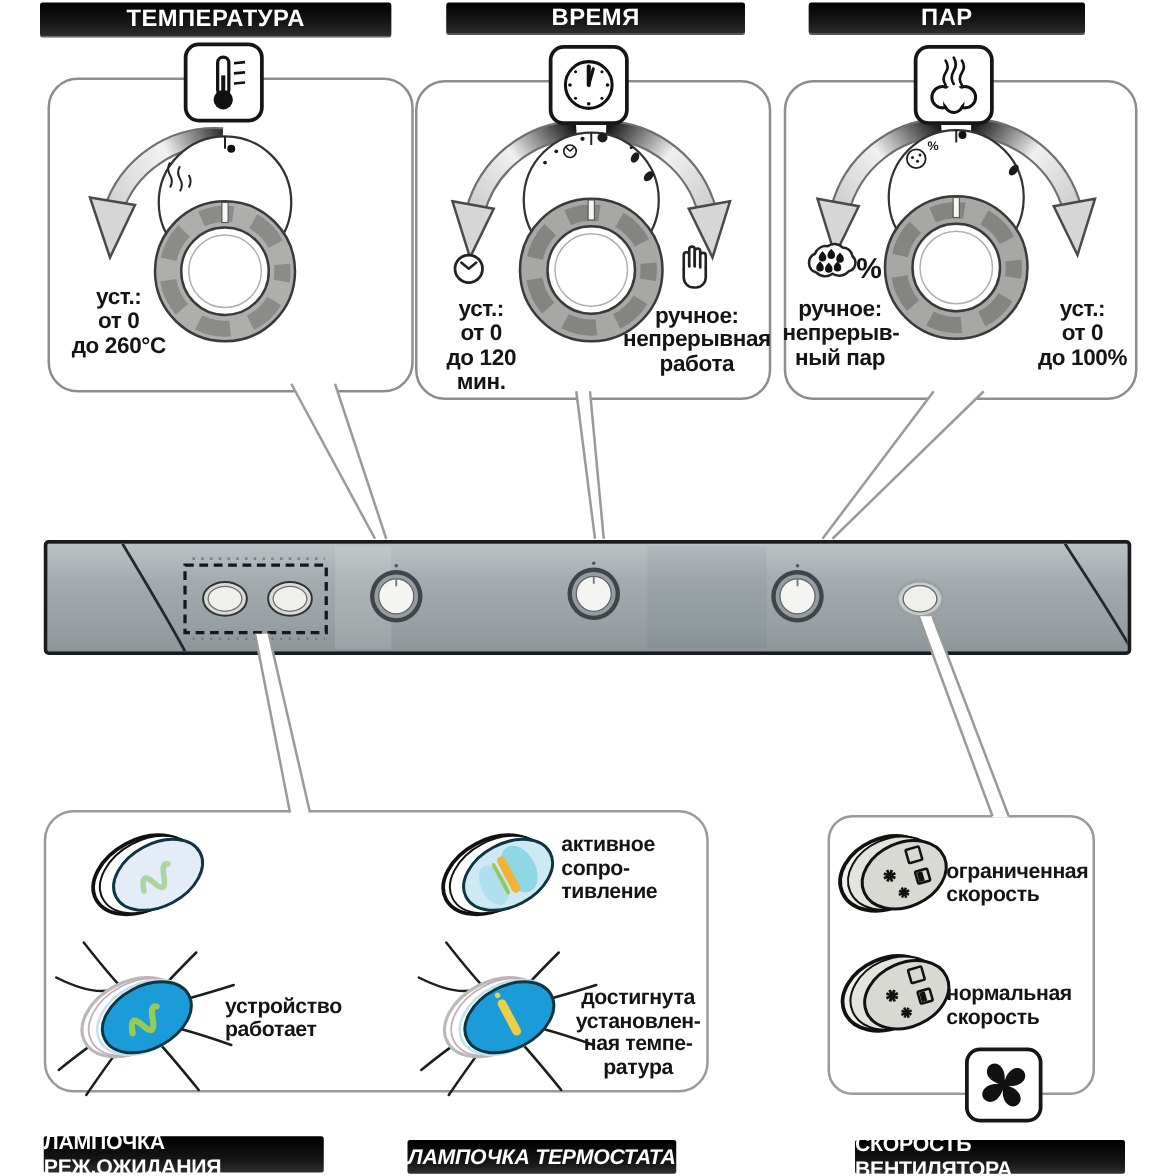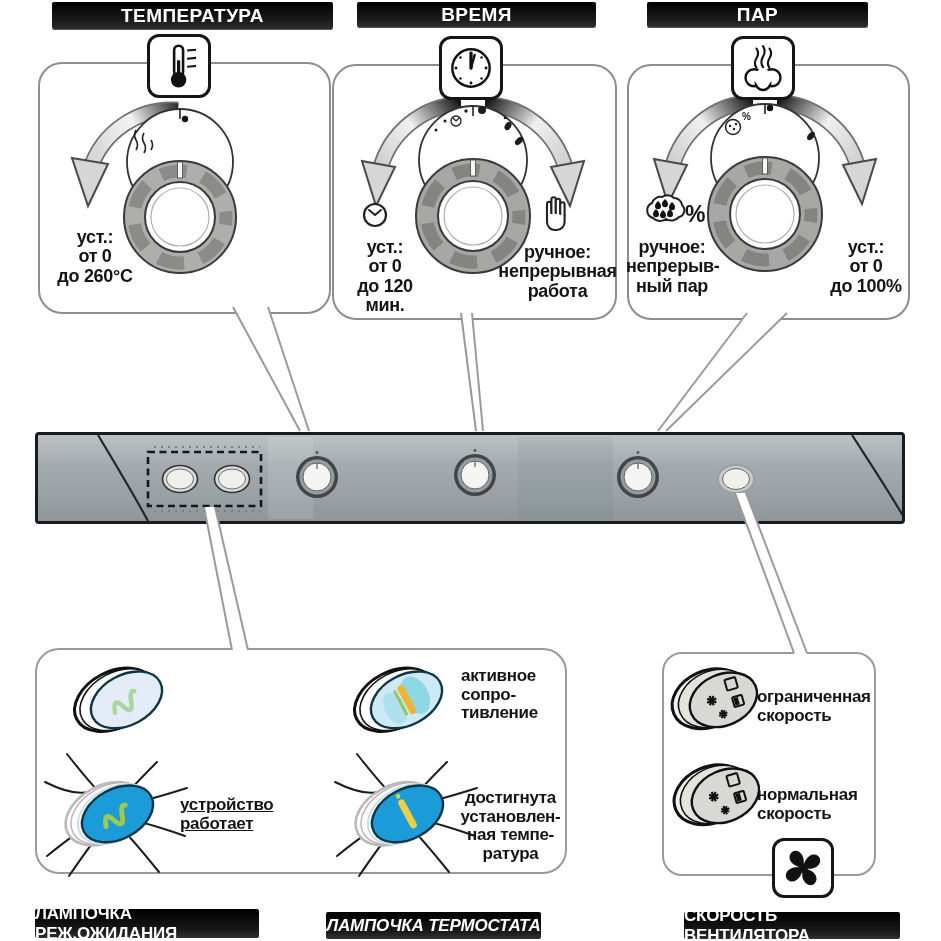--- a/index.html
+++ b/index.html
@@ -25,21 +25,21 @@
   .panel{position:absolute;left:35px;top:432px;width:870px;height:92px;
          background:linear-gradient(#bcc2c4 0%,#a4abae 35%,#98a0a3 75%,#8e9699 100%);
          border:3px solid #191c1e;border-radius:4px;box-sizing:border-box;z-index:2;}
   .overlay{position:absolute;left:0;top:0;z-index:6;pointer-events:none;}
 </style>
 </head>
 <body>
 
 <div class="canvas">
 
-  <div class="titlebar" style="left:32px;top:2px;width:281px;height:27px;margin-left:20px;">
+  <div class="titlebar" style="left:32px;top:2px;width:281px;height:27px;">
     <span>ТЕМПЕРАТУРА</span>
   </div>
   <div class="titlebar" style="left:357px;top:2px;width:239px;height:25px;">
     <span>ВРЕМЯ</span>
   </div>
   <div class="titlebar" style="left:647px;top:2px;width:221px;height:25px;">
     <span>ПАР</span>
   </div>
 
   <div class="gbox" style="left:38px;top:62px;width:289px;height:248px;"></div>
@@ -323,37 +323,37 @@
       <g transform="rotate(-28 80 64)">
         <ellipse cx="73" cy="60" rx="42" ry="28" fill="#fff" stroke="#b9b9b9" stroke-width="2.6"></ellipse>
         <ellipse cx="77" cy="62" rx="41" ry="27.5" fill="#fff" stroke="#c9a9b8" stroke-width="1.4"></ellipse>
         <ellipse cx="82" cy="65" rx="40" ry="26.5" fill="#fff" stroke="#bfe2f2" stroke-width="2"></ellipse>
         <ellipse cx="84" cy="66" rx="38" ry="25" fill="#1b9cd8" stroke="#0e3540" stroke-width="2.4"></ellipse>
         <g transform="translate(84,66)">
           <path d="M-16 6 q5 -16 10 -2 q5 14 10 -2 q3 -9 7 -6" stroke="#98cb55" stroke-width="5" fill="none" stroke-linecap="round"></path>
         </g>
       </g>
     </svg>
-    <div class="desctxt ml" style="left:143px;top:146px;width:140px;text-decoration:underline;">устройство
+    <div class="desctxt ml" style="left:143px;top:146px;width:140px;">устройство
 работает</div>
 
     <svg class="abs" style="left:300px;top:2px;" width="130" height="100" viewBox="0 0 130 100">
       <g transform="rotate(-28 65 48)">
         <ellipse cx="58" cy="44" rx="42" ry="28" fill="#fff" stroke="#111" stroke-width="3"></ellipse>
         <ellipse cx="62" cy="46" rx="41" ry="27.5" fill="#fff" stroke="#111" stroke-width="1.6"></ellipse>
         <ellipse cx="69" cy="50" rx="38" ry="25" fill="#cdeaf4" stroke="#0e3540" stroke-width="2.4"></ellipse>
         <g transform="translate(69,50)">
           <ellipse cx="10" cy="0" rx="13" ry="20" fill="#5bc8da" opacity="0.55"></ellipse>
           <ellipse cx="-14" cy="2" rx="10" ry="17" fill="#9adbe8" opacity="0.6"></ellipse>
           <rect x="-8" y="-14" width="3" height="28" rx="1.5" fill="#8dc63f" opacity="0.85"></rect>
           <rect x="-3" y="-16" width="7" height="32" rx="3.5" fill="#f0b335"></rect>
         </g>
       </g>
     </svg>
-    <div class="desctxt ml" style="left:424px;top:17px;width:110px;">активное
+    <div class="desctxt ml" style="left:412px;top:17px;width:110px;">активное
 сопро-
 тивление</div>
 
     <svg class="abs" style="left:286px;top:96px;" width="170" height="135" viewBox="0 0 170 135">
       <g stroke="#1d1d1d" stroke-width="2" fill="none" stroke-linecap="round">
         <path d="M12 36 Q48 54 64 42"></path>
           <path d="M34 8 Q56 36 68 48"></path>
         <path d="M124 16 Q100 40 92 50"></path>
           <path d="M154 42 Q116 54 96 58"></path>
         <path d="M14 110 Q46 84 60 78"></path>

